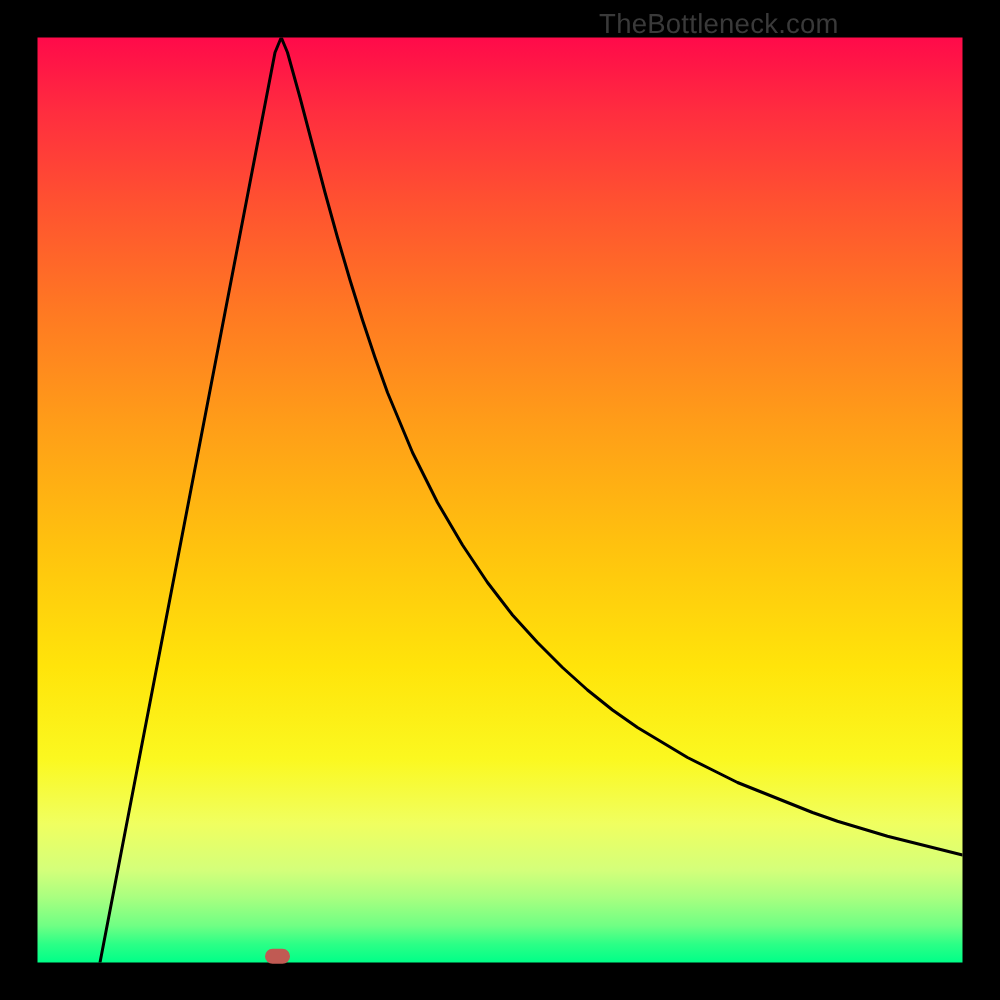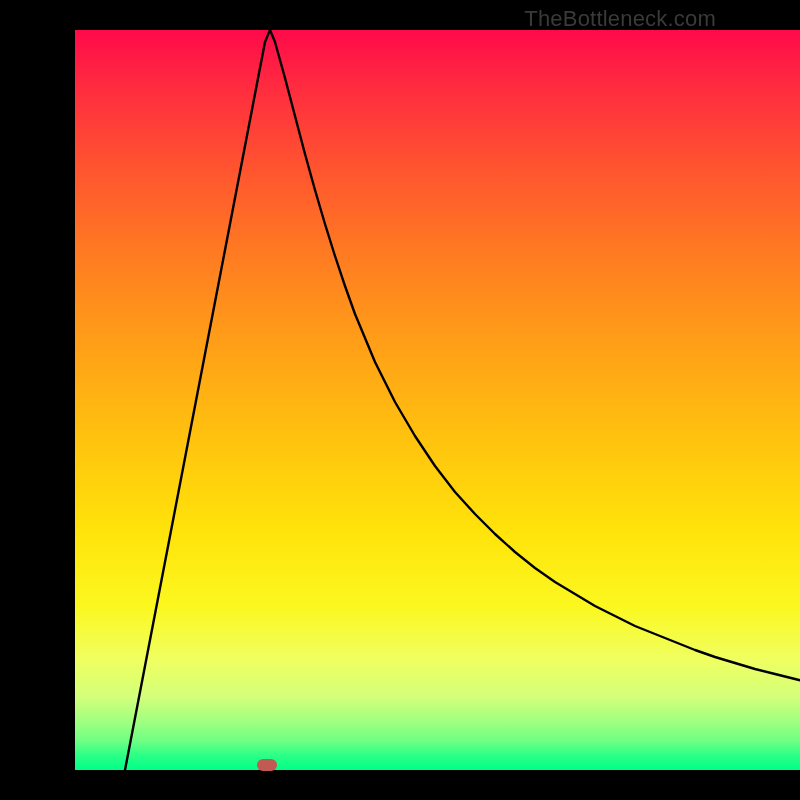--- a/index.html
+++ b/index.html
@@ -11,21 +11,20 @@
     overflow: hidden;
     font-family: Arial, Helvetica, sans-serif;
   }
   .frame {
     position: absolute;
     left: 0;
     top: 0;
     width: 683px;
     height: 800px;
     background: #000;
-    margin-left: 45px;
   }
   .plot {
     position: absolute;
     left: 30px;
     top: 30px;
     width: 740px;
     height: 740px;
     background: linear-gradient(to bottom,
       #ff0a4a 0%,
       #ff2d3f 8%,

